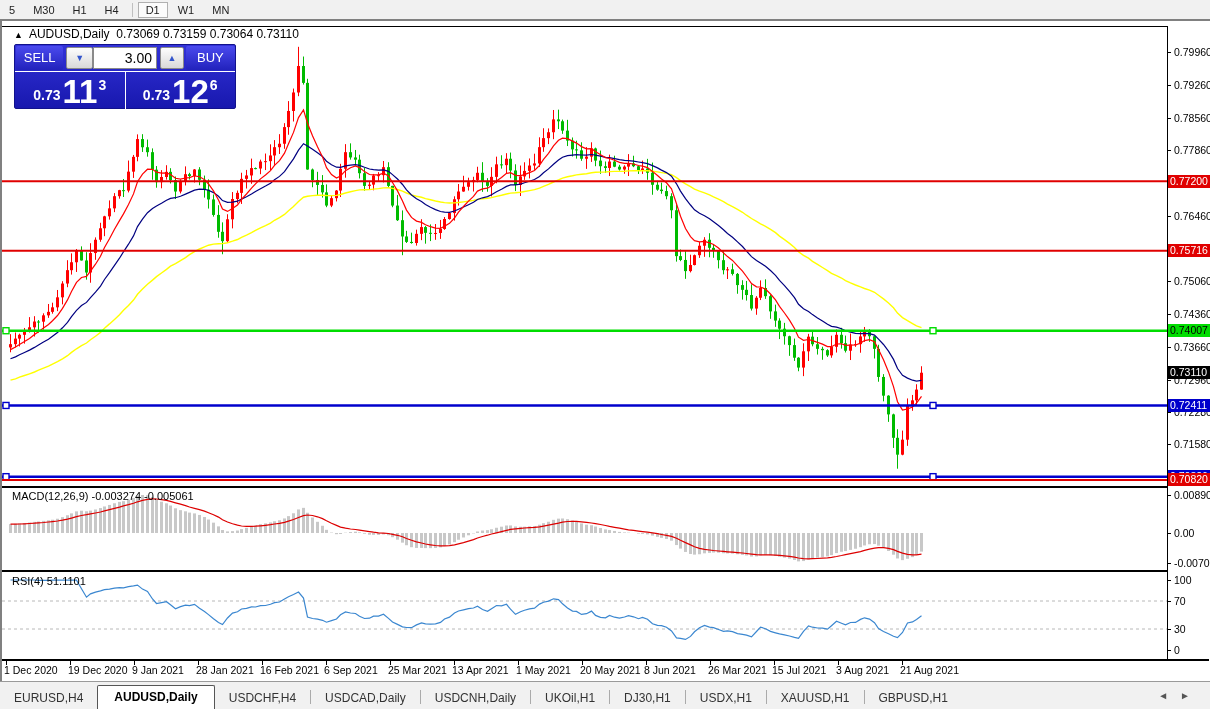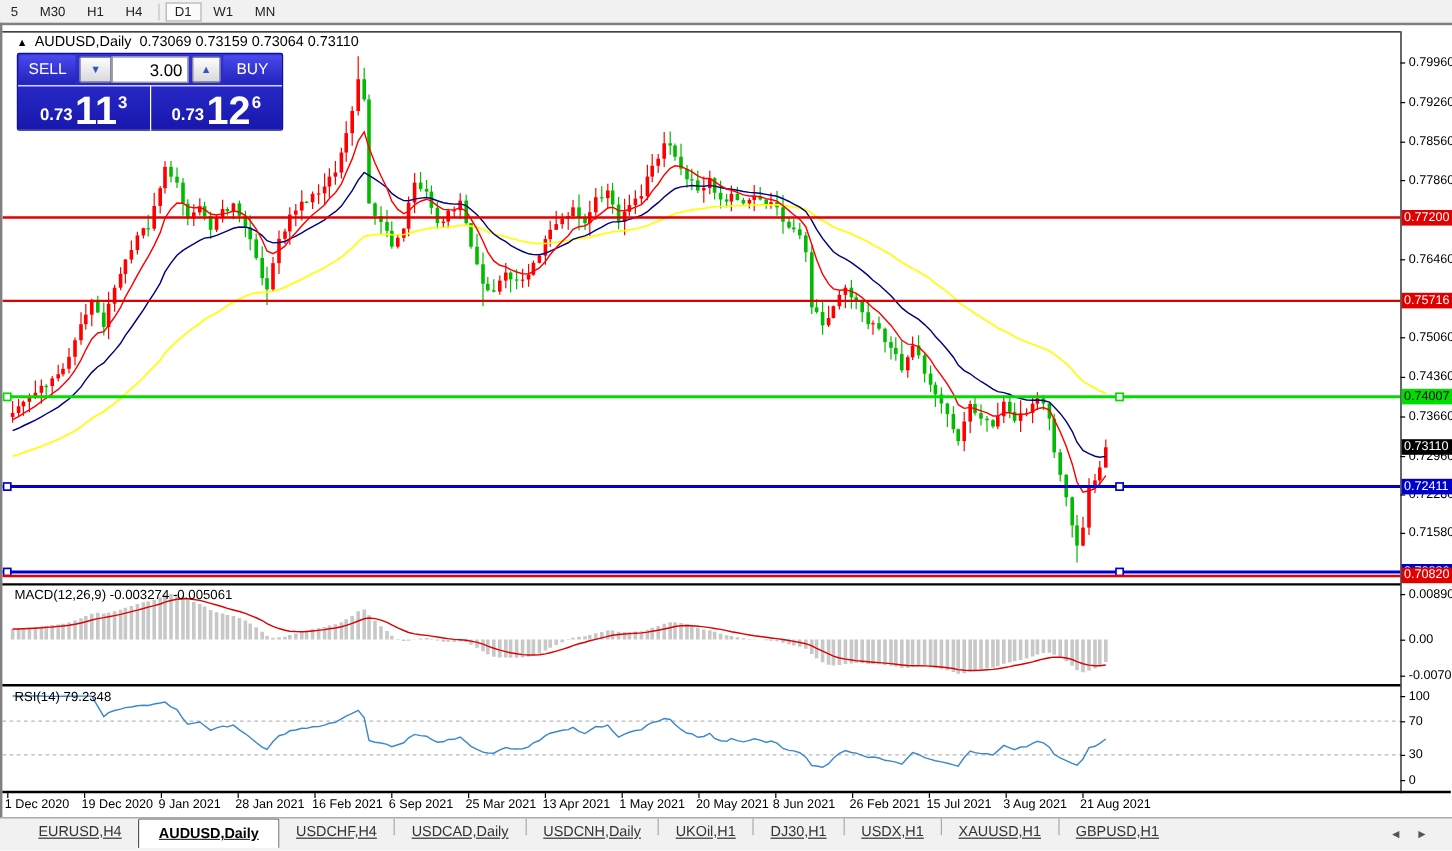--- a/index.html
+++ b/index.html
@@ -711,21 +711,21 @@
       </div>
       <div class="tp-price">
         <span class="tp-small">0.73</span>
           <span class="tp-big">12</span>
           <span class="tp-sup">6</span>
       </div>
     </div>
   </div>
 
   <div class="ind-label" style="left:12px;top:490px;">MACD(12,26,9) -0.003274 -0.005061</div>
-  <div class="ind-label" style="left:12px;top:575px;">RSI(14) 79.2348</div>
+  <div class="ind-label" style="left:12px;top:575px;">RSI(4) 51.1101</div>
 
   <div id="axis-layer">
       <div class="axis-dash" style="left: 1167px; top: 52px;"></div>
       <div class="axis-label" style="left: 1174px; top: 46px;">0.79960</div>
       <div class="axis-dash" style="left: 1167px; top: 85px;"></div>
       <div class="axis-label" style="left: 1174px; top: 79px;">0.79260</div>
       <div class="axis-dash" style="left: 1167px; top: 118px;"></div>
       <div class="axis-label" style="left: 1174px; top: 112px;">0.78560</div>
       <div class="axis-dash" style="left: 1167px; top: 150px;"></div>
       <div class="axis-label" style="left: 1174px; top: 144px;">0.77860</div>
@@ -781,32 +781,32 @@
       <div class="date-label" style="left: 388px;">25 Mar 2021</div>
       <div class="date-tick" style="left: 390px;"></div>
       <div class="date-label" style="left: 452px;">13 Apr 2021</div>
       <div class="date-tick" style="left: 454px;"></div>
       <div class="date-label" style="left: 516px;">1 May 2021</div>
       <div class="date-tick" style="left: 518px;"></div>
       <div class="date-label" style="left: 580px;">20 May 2021</div>
       <div class="date-tick" style="left: 582px;"></div>
       <div class="date-label" style="left: 644px;">8 Jun 2021</div>
       <div class="date-tick" style="left: 646px;"></div>
-      <div class="date-label" style="left: 708px;">26 Feb 2021</div>
+      <div class="date-label" style="left: 708px;">26 Mar 2021</div>
       <div class="date-tick" style="left: 710px;"></div>
       <div class="date-label" style="left: 772px;">15 Jul 2021</div>
       <div class="date-tick" style="left: 774px;"></div>
       <div class="date-label" style="left: 836px;">3 Aug 2021</div>
       <div class="date-tick" style="left: 838px;"></div>
       <div class="date-label" style="left: 900px;">21 Aug 2021</div>
       <div class="date-tick" style="left: 902px;"></div>
     </div>
 
   <div class="tabbar">
-    <div id="tabs-holder" style="display:flex;align-items:flex-start;height:100%;padding-left:18px;text-decoration:underline;">
+    <div id="tabs-holder" style="display:flex;align-items:flex-end;height:100%;">
         <div class="tab">EURUSD,H4</div>
         <div class="tab active">AUDUSD,Daily</div>
         <div class="tab">USDCHF,H4</div>
         <div class="tab-sep"></div>
         <div class="tab">USDCAD,Daily</div>
         <div class="tab-sep"></div>
         <div class="tab">USDCNH,Daily</div>
         <div class="tab-sep"></div>
         <div class="tab">UKOil,H1</div>
         <div class="tab-sep"></div>

